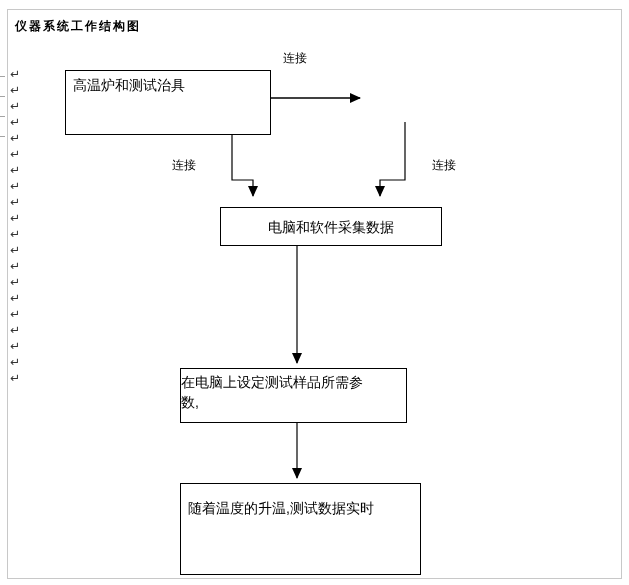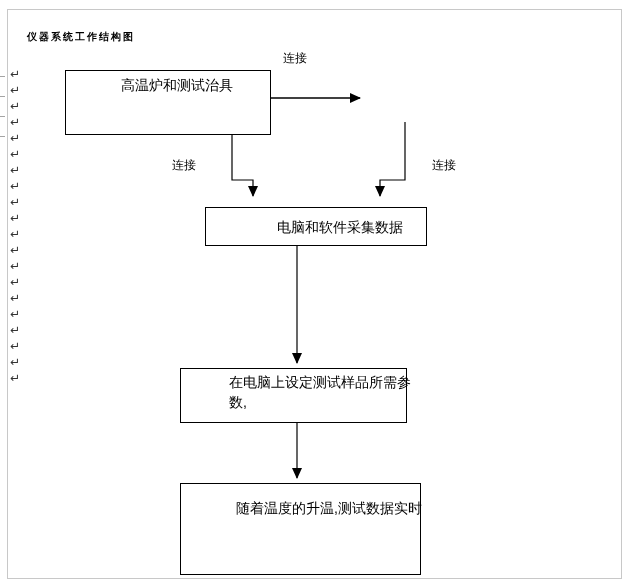--- a/index.html
+++ b/index.html
@@ -14,40 +14,40 @@
 
   .page-frame {
     position: absolute; left: 7px; top: 9px;
     width: 613px; height: 568px;
     border: 1px solid #c8c8c8;
     pointer-events: none;
   }
 
   .doc-title {
     position: absolute; left: 15px; top: 18px;
-    margin: 12px;
-    font-size: 10px; font-weight: bold;
+    margin: 0;
+    font-size: 12px; font-weight: bold;
     letter-spacing: 2px;
     white-space: nowrap;
   }
 
   .node {
     position: absolute;
     border: 1px solid #000;
     background: #fff;
     font-size: 14px;
     line-height: 20px;
   }
   #node-furnace  { left: 65px;  top: 70px;  width: 190px; height: 55px; padding: 4px 7px; }
   #node-tester   { left: 364px; top: 70px;  width: 156px; height: 52px; padding: 4px 7px; }
-  #node-computer { left: 205px; top: 207px; width: 220px; height: 37px;
+  #node-computer { left: 220px; top: 207px; width: 220px; height: 37px;
                    display: flex; align-items: center; justify-content: center; }
   #node-params   { left: 180px; top: 368px; width: 225px; height: 47px; padding: 3px 0; }
   #node-result   { left: 180px; top: 483px; width: 225px; height: 62px; padding: 14px 7px; }
-  .node-line { white-space: nowrap; margin-left: 48px; }
+  .node-line { white-space: nowrap; }
 
   .edge-label {
     position: absolute;
     font-size: 12px;
     white-space: nowrap;
   }
   #label-connect-top   { left: 283px; top: 50px; }
   #label-connect-left  { left: 172px; top: 157px; }
   #label-connect-right { left: 432px; top: 157px; }
 

